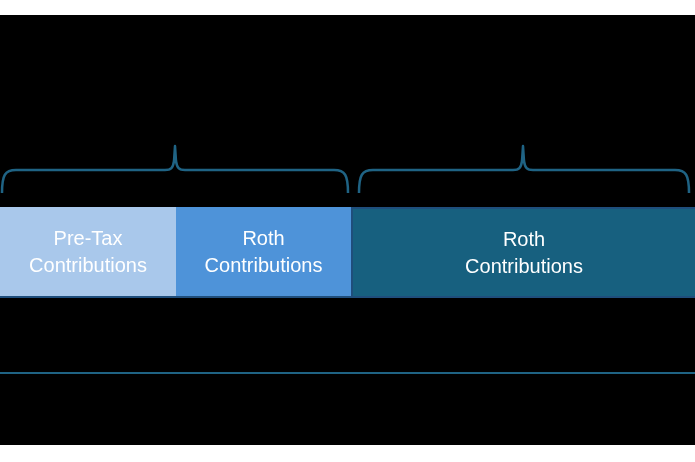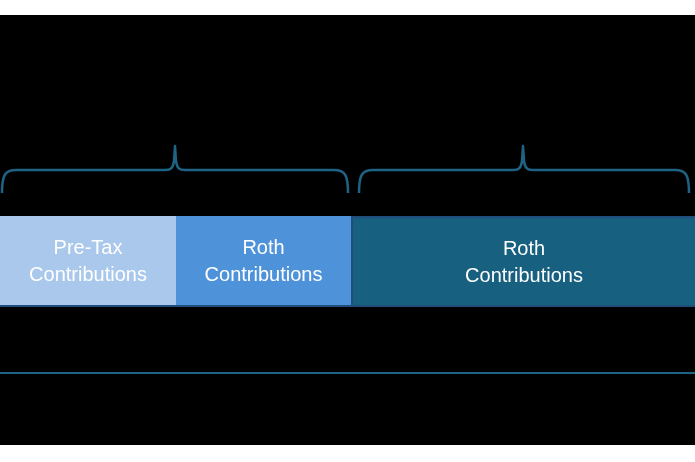--- a/index.html
+++ b/index.html
@@ -36,21 +36,20 @@
   }
 
   .bar {
     position: absolute;
     top: 207px;
     left: 0;
     width: 695px;
     height: 89px;
     display: flex;
     border-bottom: 2px solid var(--navy, #1f4e7c);
-    margin-top: 9px;
   }
   .seg {
     display: flex;
     flex-direction: column;
     align-items: center;
     justify-content: center;
     color: var(--label, #fff);
     font-size: 20px;
     line-height: 27px;
     text-align: center;

